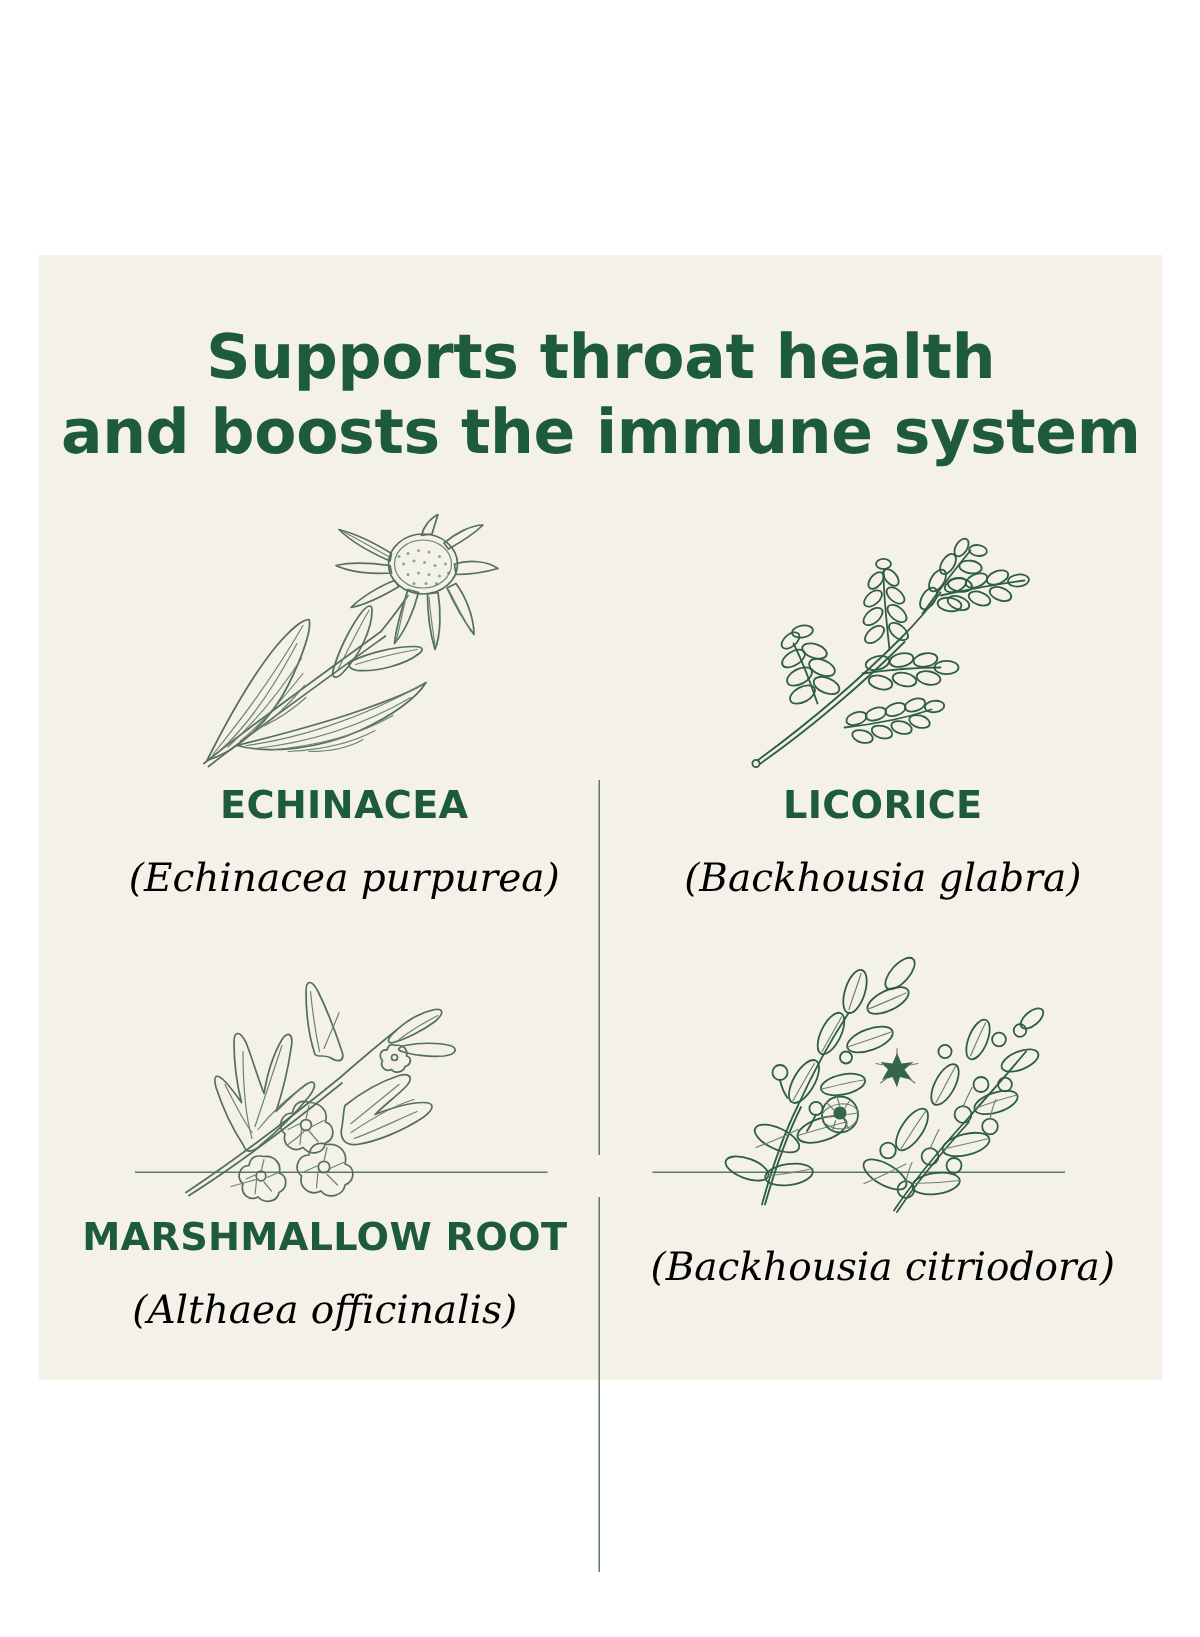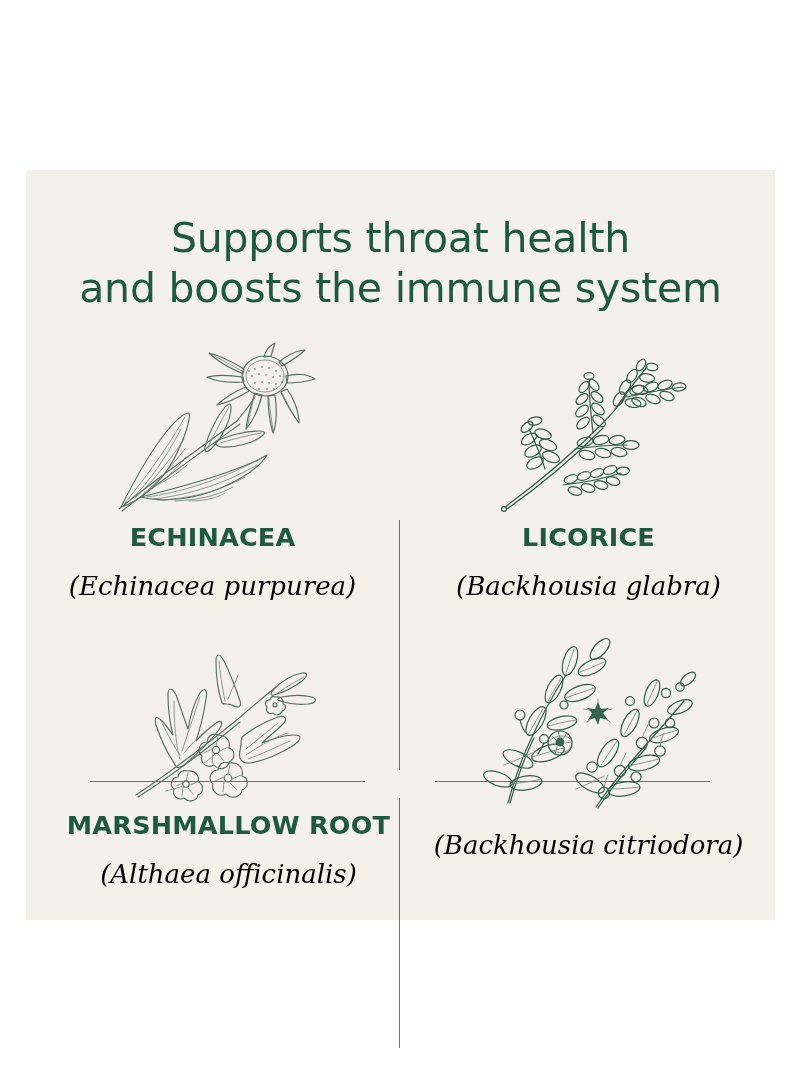--- a/index.html
+++ b/index.html
@@ -29,42 +29,42 @@
     background: #f4f1e9;
   }
   .headline {
     position: absolute;
     left: 0;
     top: 44px;
     width: 749px;
     text-align: center;
     color: #1d5b3c;
     font-family: "DejaVu Sans", sans-serif;
-    font-weight: 400;
+    font-weight: 700;
     font-size: 41px;
     line-height: 1.21;
     letter-spacing: -0.2px;
   }
   .headline .l2 { display: block; }
 
   .grid {
     position: absolute;
     left: 0;
     top: 170px;
     width: 749px;
     height: 580px;
   }
   .cell {
     position: absolute;
     width: 373px;
     height: 290px;
   }
-  .cell.tl { left: 0;   top: 0; }
+  .cell.tl { left: 17px;   top: 0; }
   .cell.tr { left: 376px; top: 0; }
-  .cell.bl { left: 16px;   top: 288px; padding-left: 28px; }
+  .cell.bl { left: 4px;   top: 288px; padding-left: 28px; }
   .cell.br { left: 376px; top: 288px; }
 
   .art {
     position: absolute;
     left: 0;
     top: 0;
     width: 373px;
     height: 185px;
     display: flex;
     align-items: center;

